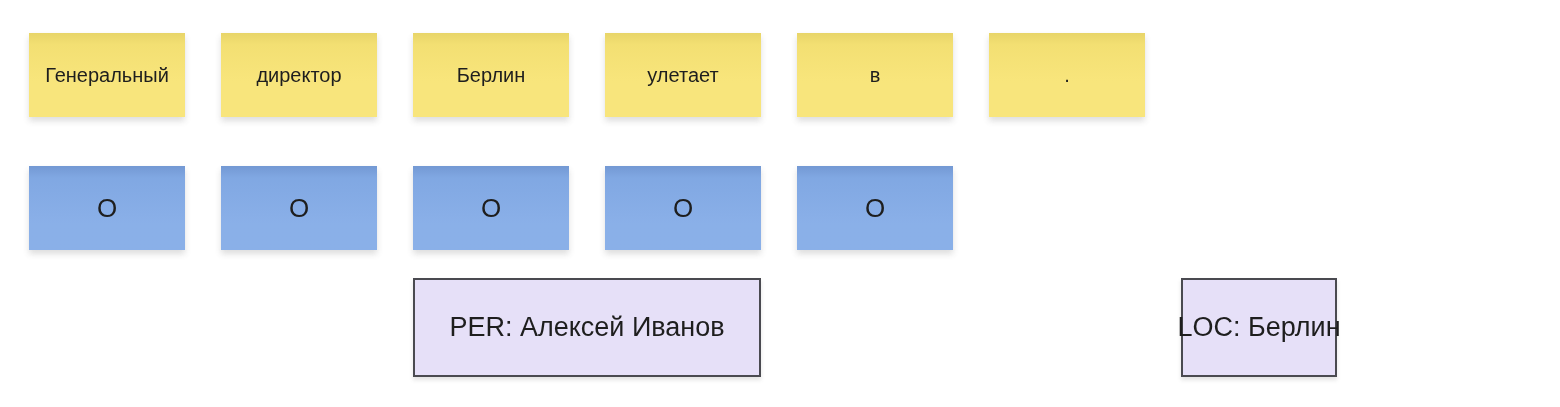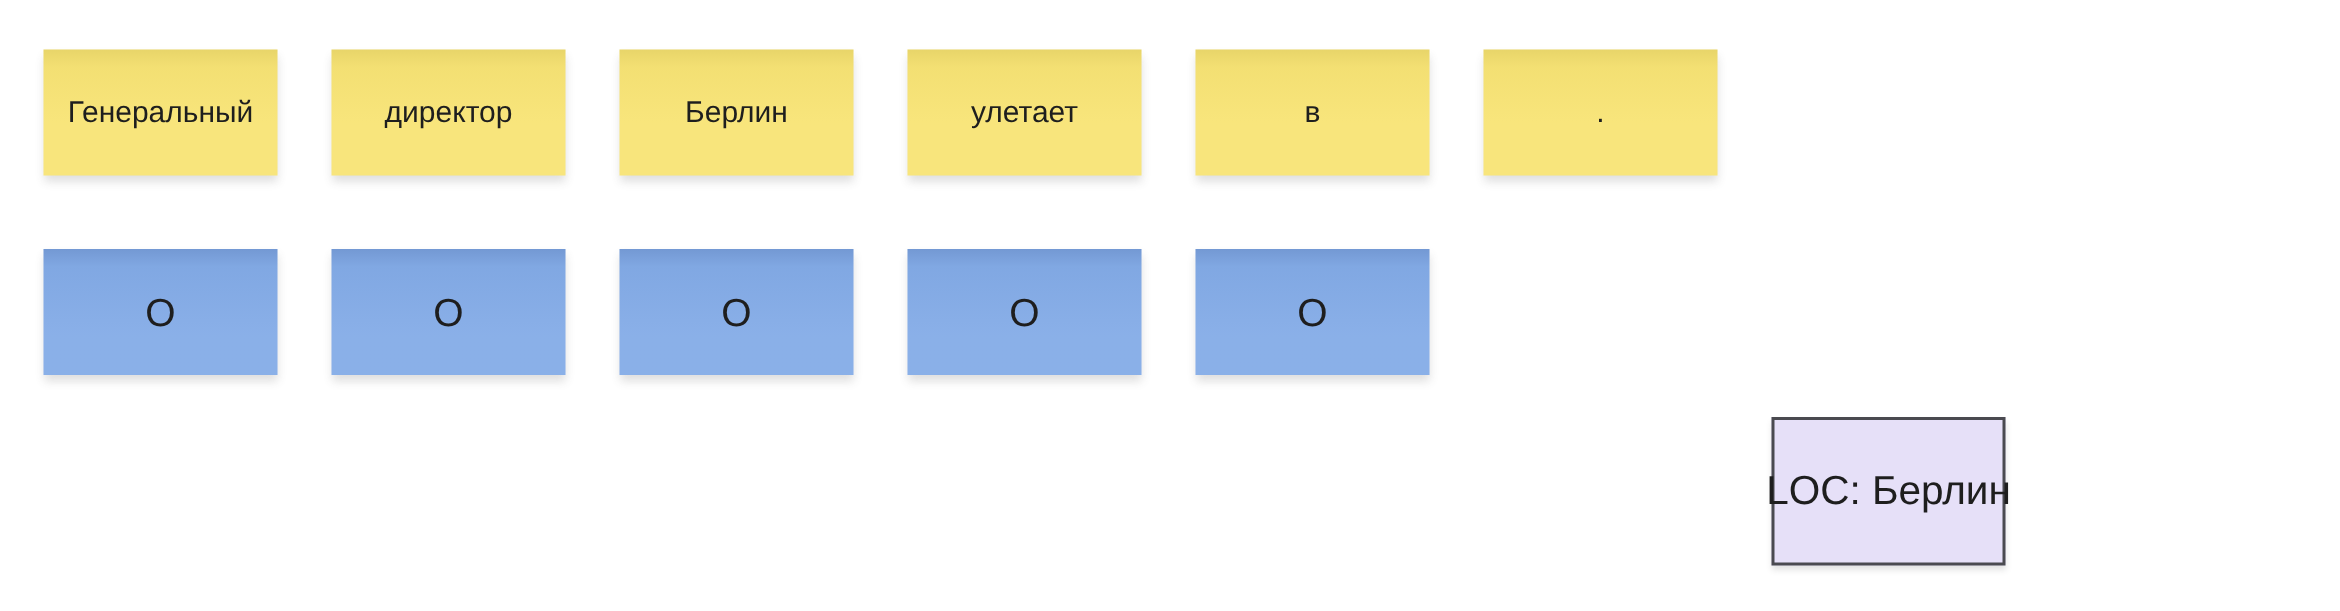--- a/index.html
+++ b/index.html
@@ -106,18 +106,21 @@
       </div>
     <div class="note tag">
         <span>O</span>
       </div>
     <div class="note tag">
         <span>O</span>
       </div>
   </div>
 
   <div class="row entities-row">
+    <div class="entity entity-per">
+        <span>PER: Алексей Иванов</span>
+      </div>
     <div class="entity entity-loc">
         <span>LOC: Берлин</span>
       </div>
   </div>
 
 </div>
 
 </body></html>

